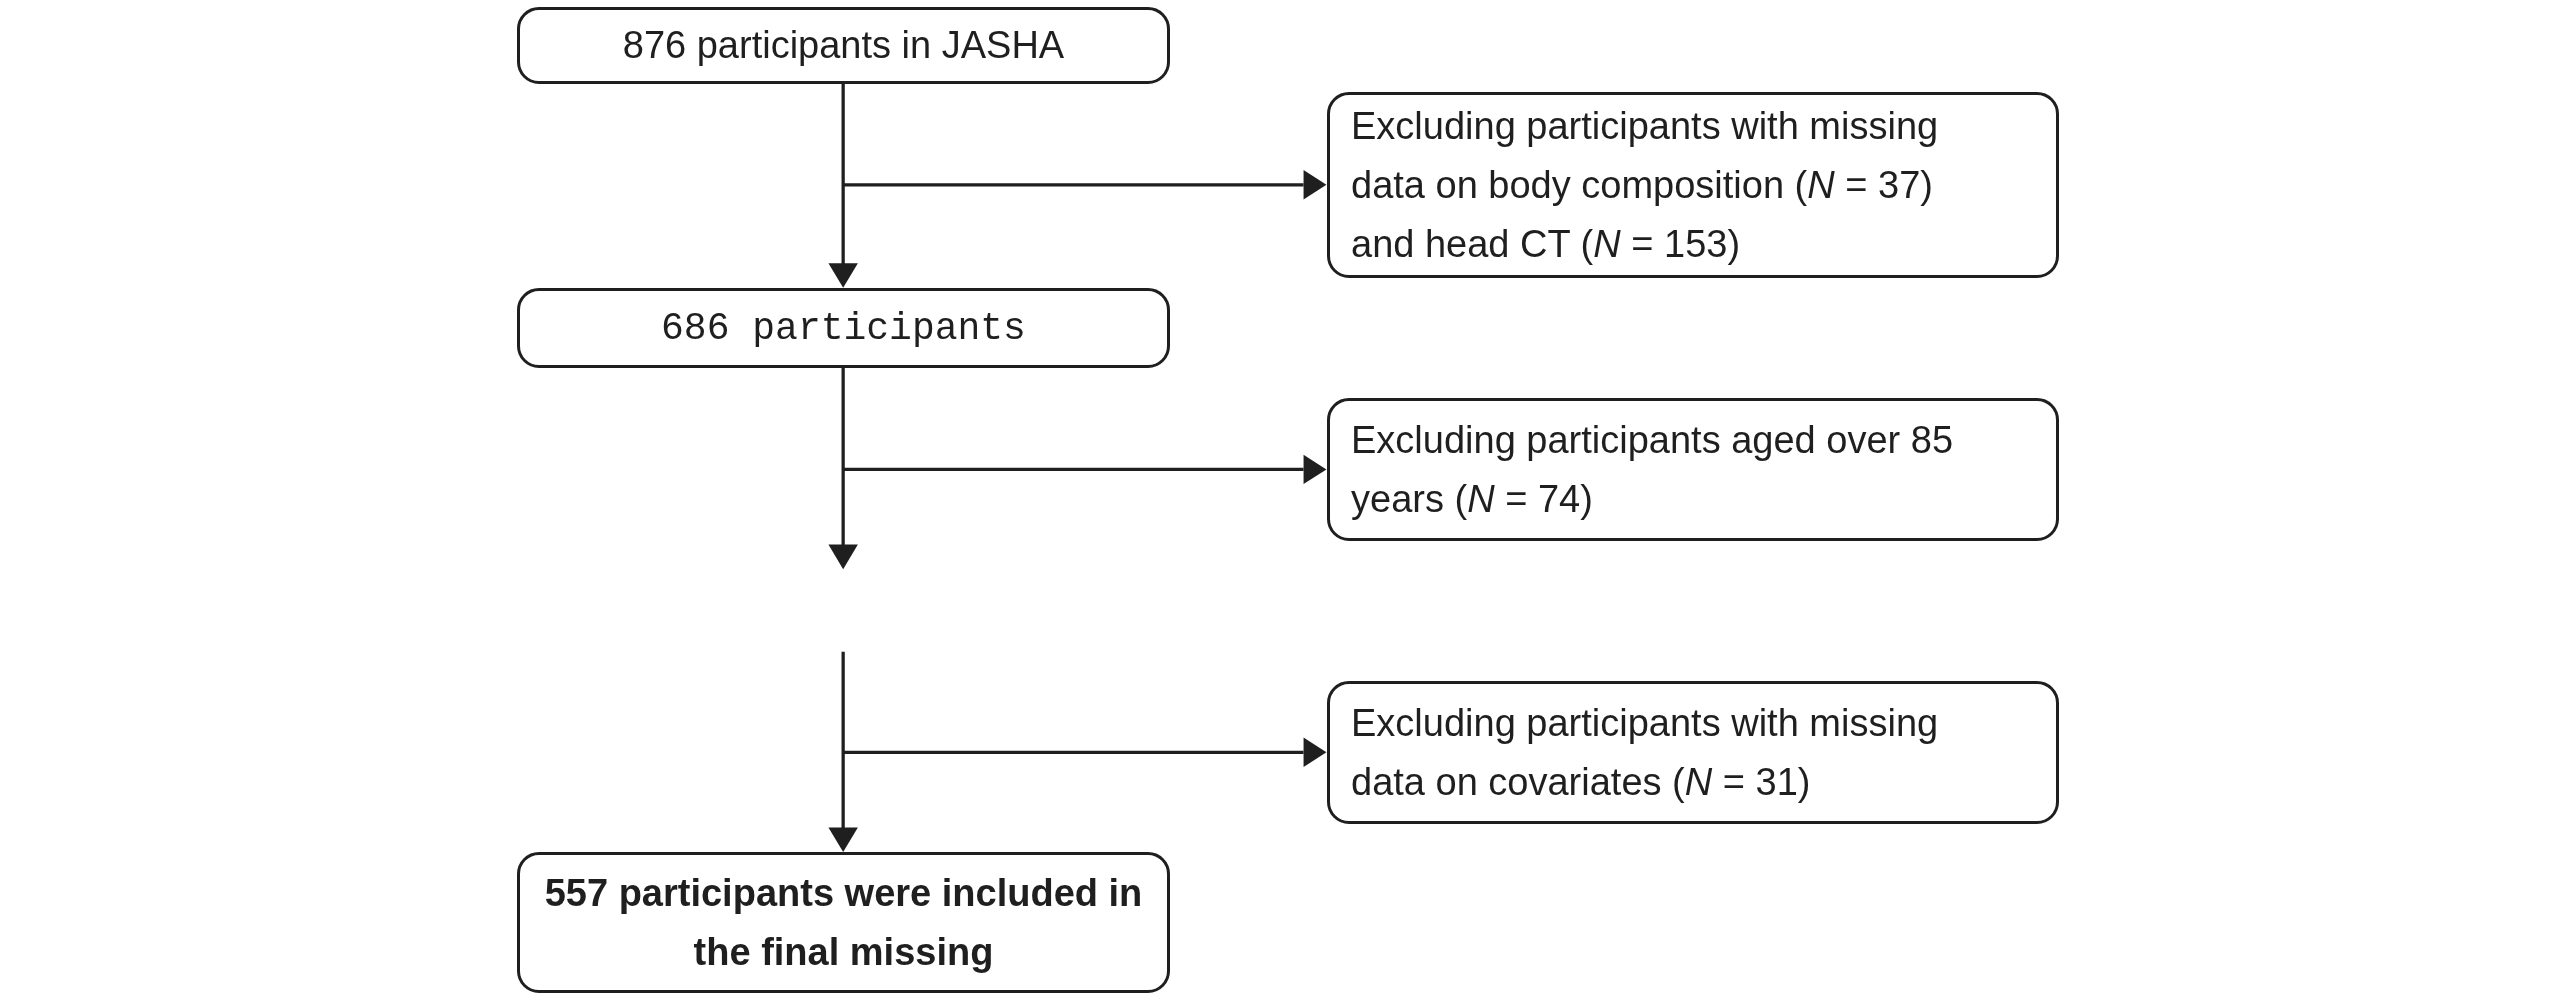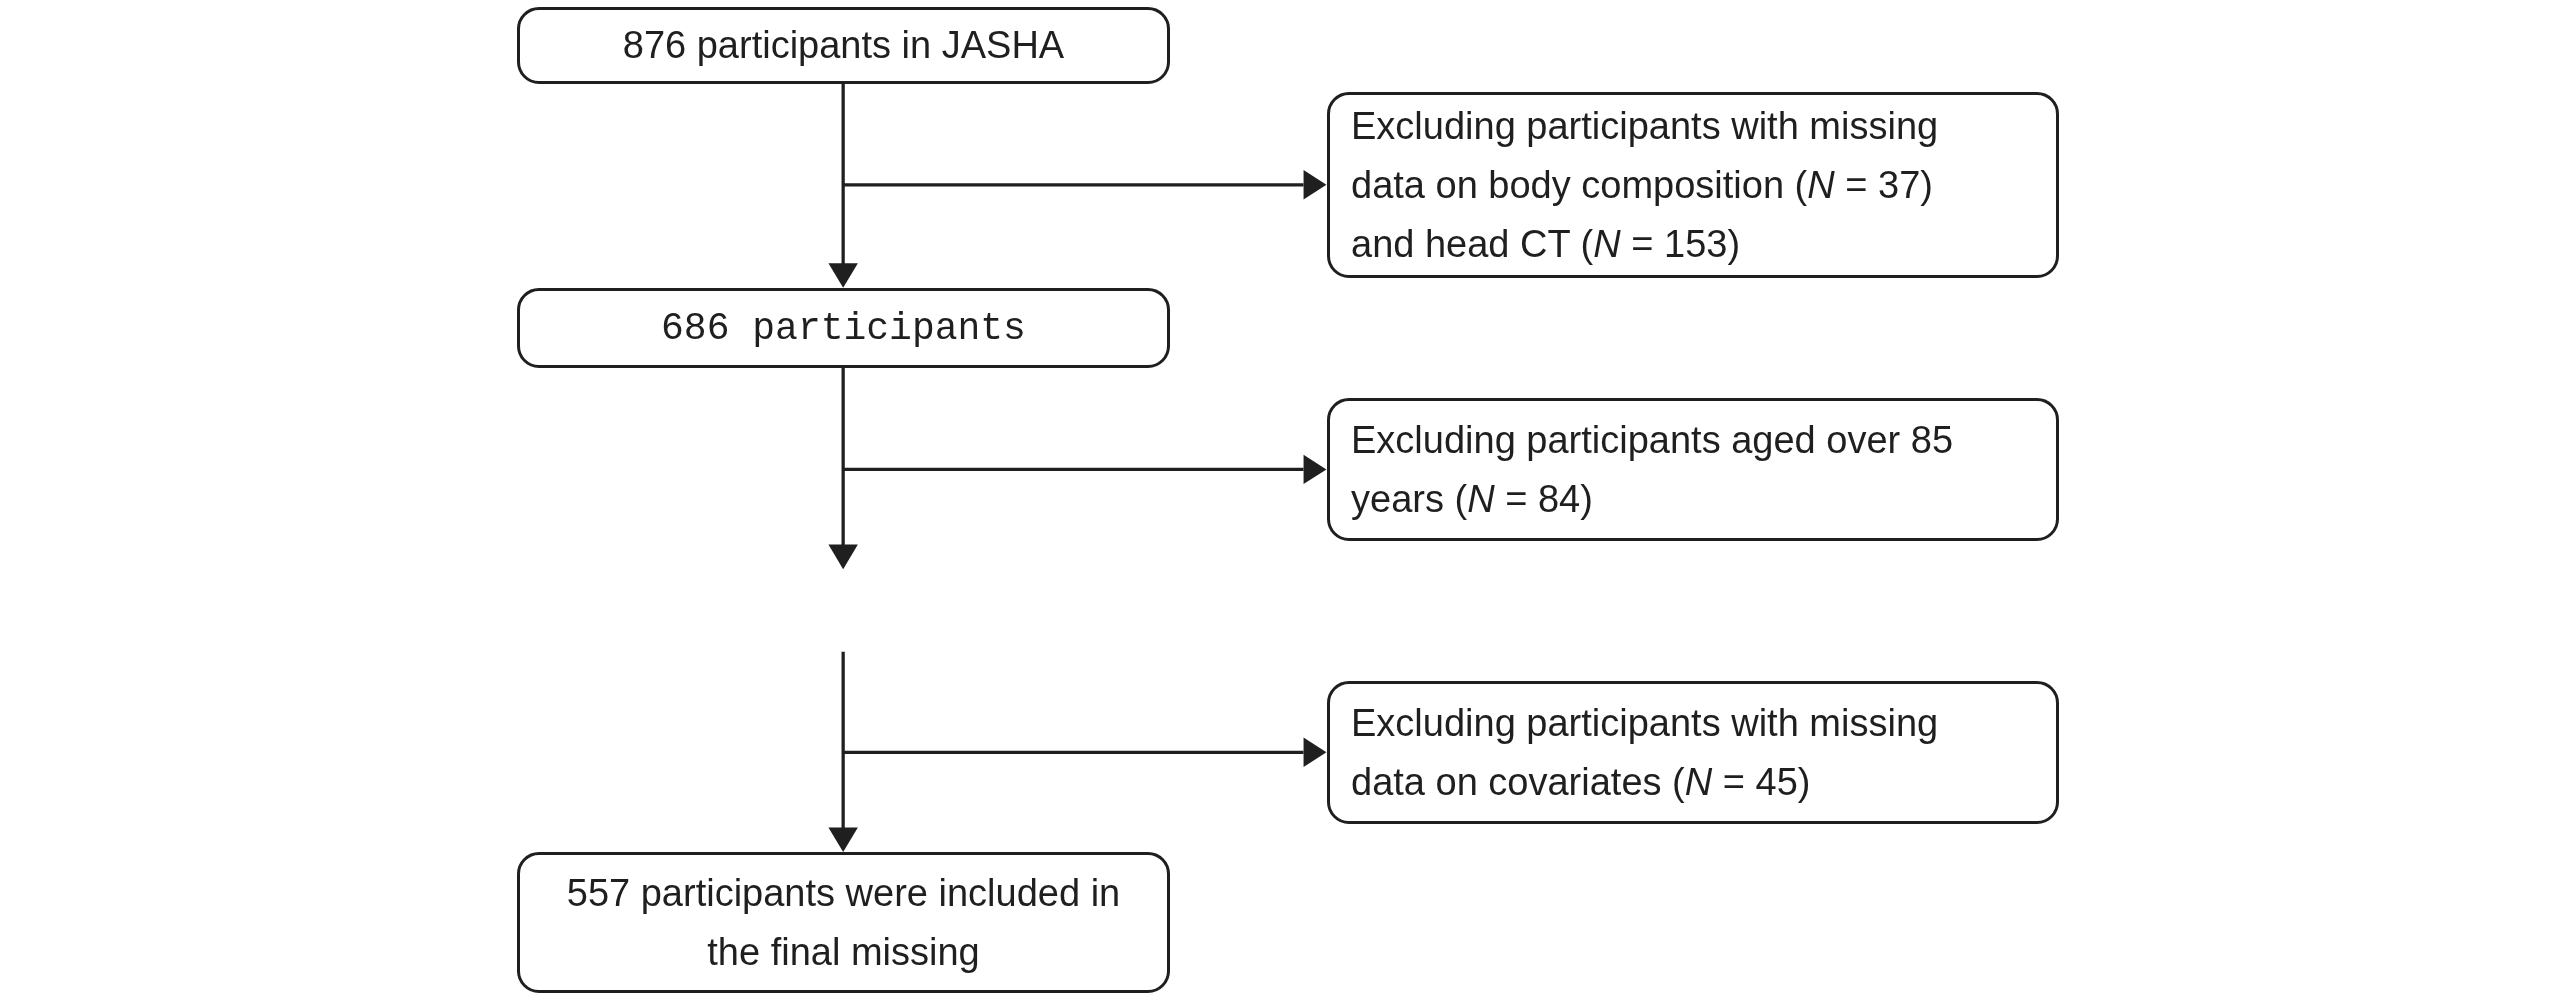--- a/index.html
+++ b/index.html
@@ -47,21 +47,21 @@
     width: 732px;
     align-items: flex-start;
     text-align: left;
     padding: 0 23px 0 21px;
   }
   .line { white-space: nowrap; }
   .it { font-style: italic; }
   #box-876  { top: 6.5px;    height: 77px;  }
   #box-686  { top: 288px;  height: 80px; font-family: Liberation Mono, monospace;  }
   #box-602  { top: 569px;  height: 83px; }
-  #box-557  { top: 852px; height: 141px; }
+  #box-557  { top: 852px; height: 141px; font-weight: bold; }
   #excl-1   { top: 92px;  height: 186px; }
   #excl-2   { top: 398px;  height: 143px; }
   #excl-3   { top: 681px;  height: 143px; }
 </style>
 </head>
 <body>
 
 <div class="canvas">
 
   <svg class="arrows" width="2576" height="996" viewBox="0 0 3150 1218">
@@ -123,27 +123,27 @@
     <div class="line">
       <span>and head CT (</span><span class="it">N</span><span> = 153)</span>
     </div>
   </div>
 
   <div class="box box-excl" id="excl-2">
     <div class="line">
       <span>Excluding participants aged over 85</span>
     </div>
     <div class="line">
-      <span>years (</span><span class="it">N</span><span> = 84)</span>
+      <span>years (</span><span class="it">N</span><span> = 74)</span>
     </div>
   </div>
 
   <div class="box box-excl" id="excl-3">
     <div class="line">
       <span>Excluding participants with missing</span>
     </div>
     <div class="line">
-      <span>data on covariates (</span><span class="it">N</span><span> = 45)</span>
+      <span>data on covariates (</span><span class="it">N</span><span> = 31)</span>
     </div>
   </div>
 
 </div>
 
 
 </body></html>

